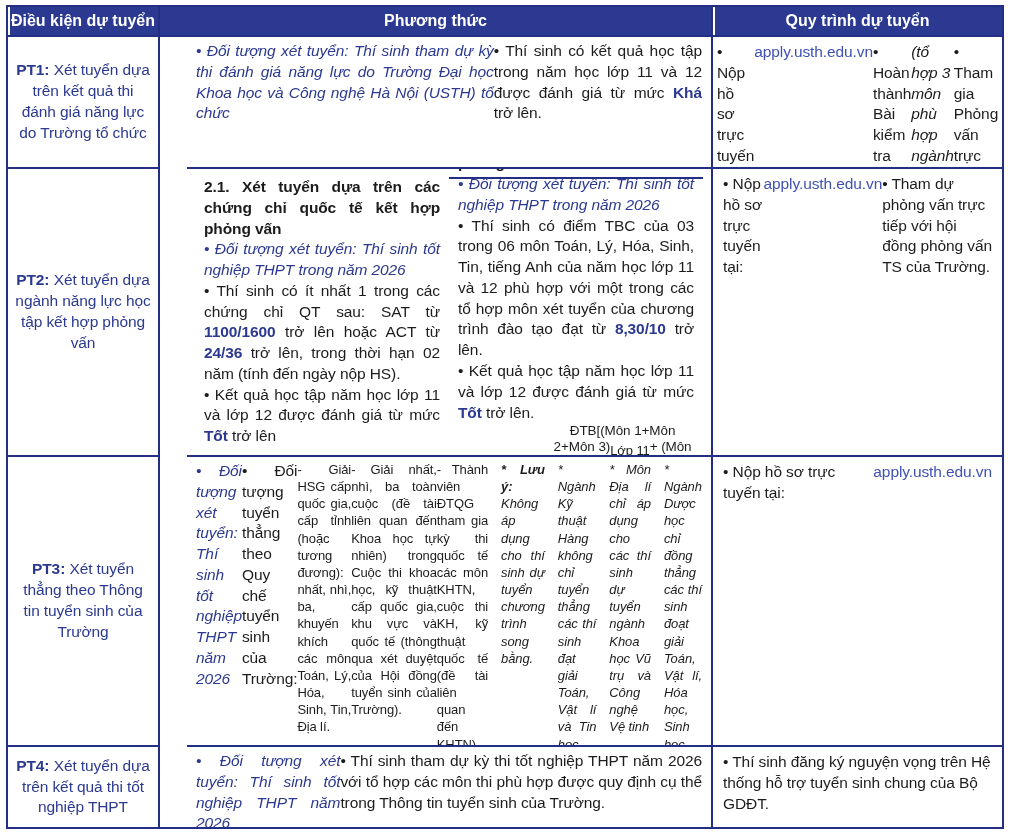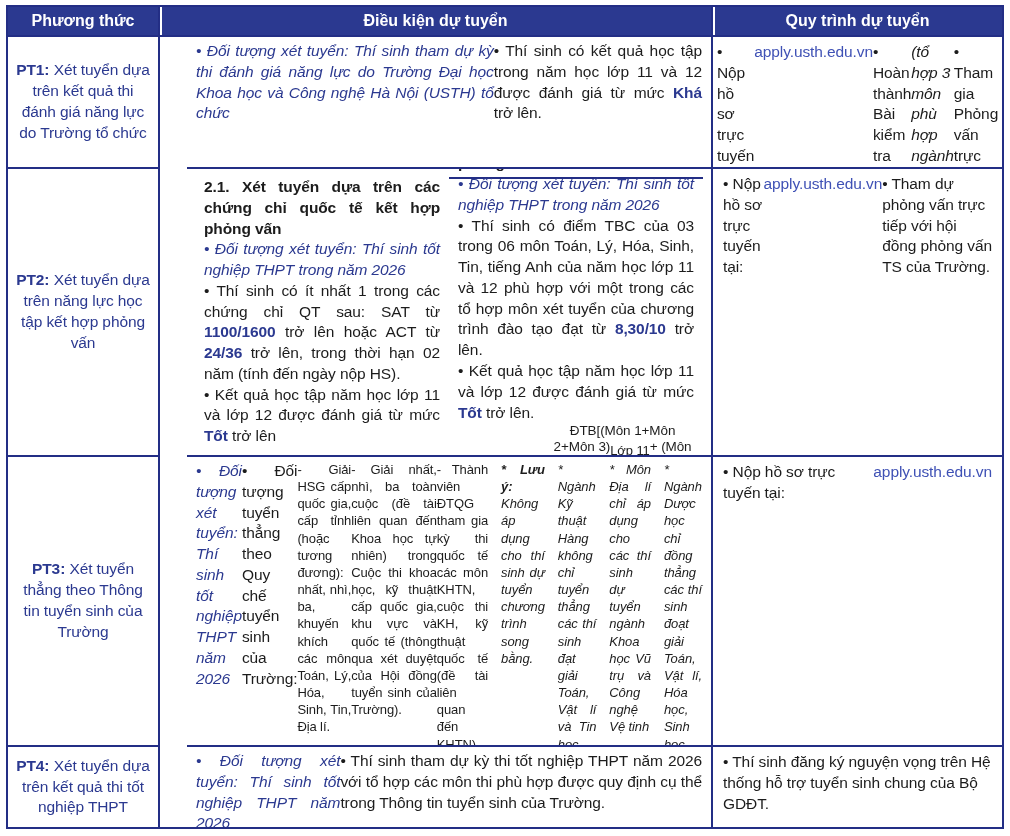--- a/index.html
+++ b/index.html
@@ -75,41 +75,41 @@
   .frac{display:inline-block;text-align:center;vertical-align:middle;line-height:1.15;}
   .frac .num{display:block;border-bottom:1.5px solid #111;font-size:13.5px;padding:0 2px;}
   .frac .den{display:block;font-size:13.5px;}
   .frac sub{font-size:13px;}
 </style>
 </head>
 <body>
 
 <div class="tbl">
 
+  <div class="hcell hsep br">Điều kiện dự tuyển</div>
   <div class="hcell br">Phương thức</div>
-  <div class="hcell hsep br">Điều kiện dự tuyển</div>
   <div class="hcell hsep">Quy trình dự tuyển</div>
 
   <div class="cell method br rb">
       <div class="line"><span class="b">PT1:</span><span> Xét tuyển dựa trên kết quả thi đánh giá năng lực do Trường tổ chức</span></div>
     </div>
   <div class="cell cond br rb">
       <div class="line ib"><span>• Đối tượng xét tuyển: Thí sinh tham dự kỳ thi đánh giá năng lực do Trường Đại học Khoa học và Công nghệ Hà Nội (USTH) tổ chức</span></div>
       <div class="line"><span>• Thí sinh có kết quả học tập trong năm học lớp 11 và 12 được đánh giá từ mức </span><span class="bb">Khá</span><span> trở lên.</span></div>
     </div>
   <div class="cell proc rb">
       <div class="line"><span>• Nộp hồ sơ trực tuyến tại:</span></div>
       <div class="line"><span class="link">apply.usth.edu.vn</span></div>
       <div class="line"><span>• Hoàn thành Bài kiểm tra kiến thức</span></div>
       <div class="line"><span class="i">(tổ hợp 3 môn phù hợp ngành xét tuyển)</span></div>
       <div class="line"><span>• Tham gia Phỏng vấn trực tuyến</span></div>
     </div>
 
   <div class="cell method br rb">
-      <div class="line"><span class="b">PT2:</span><span> Xét tuyển dựa trên năng lực học tập kết hợp phỏng vấn</span></div>
+      <div class="line"><span class="b">PT2:</span><span> Xét tuyển dựa ngành năng lực học tập kết hợp phỏng vấn</span></div>
     </div>
   <div class="cell cond splitcell br rb">
     <div class="subsec">
         <div class="line"><span class="b">2.1. Xét tuyển dựa trên các chứng chỉ quốc tế kết hợp phỏng vấn</span></div>
         <div class="line ib"><span>• Đối tượng xét tuyển: Thí sinh tốt nghiệp THPT trong năm 2026</span></div>
         <div class="line"><span>• Thí sinh có ít nhất 1 trong các chứng chỉ QT sau: SAT từ </span><span class="bb">1100/1600</span><span> trở lên hoặc ACT từ </span><span class="bb">24/36</span><span> trở lên, trong thời hạn 02 năm (tính đến ngày nộp HS).</span></div>
         <div class="line"><span>• Kết quả học tập năm học lớp 11 và lớp 12 được đánh giá từ mức </span><span class="bb">Tốt</span><span> trở lên</span></div>
       </div>
     <div class="subsec divided">
       <div>

